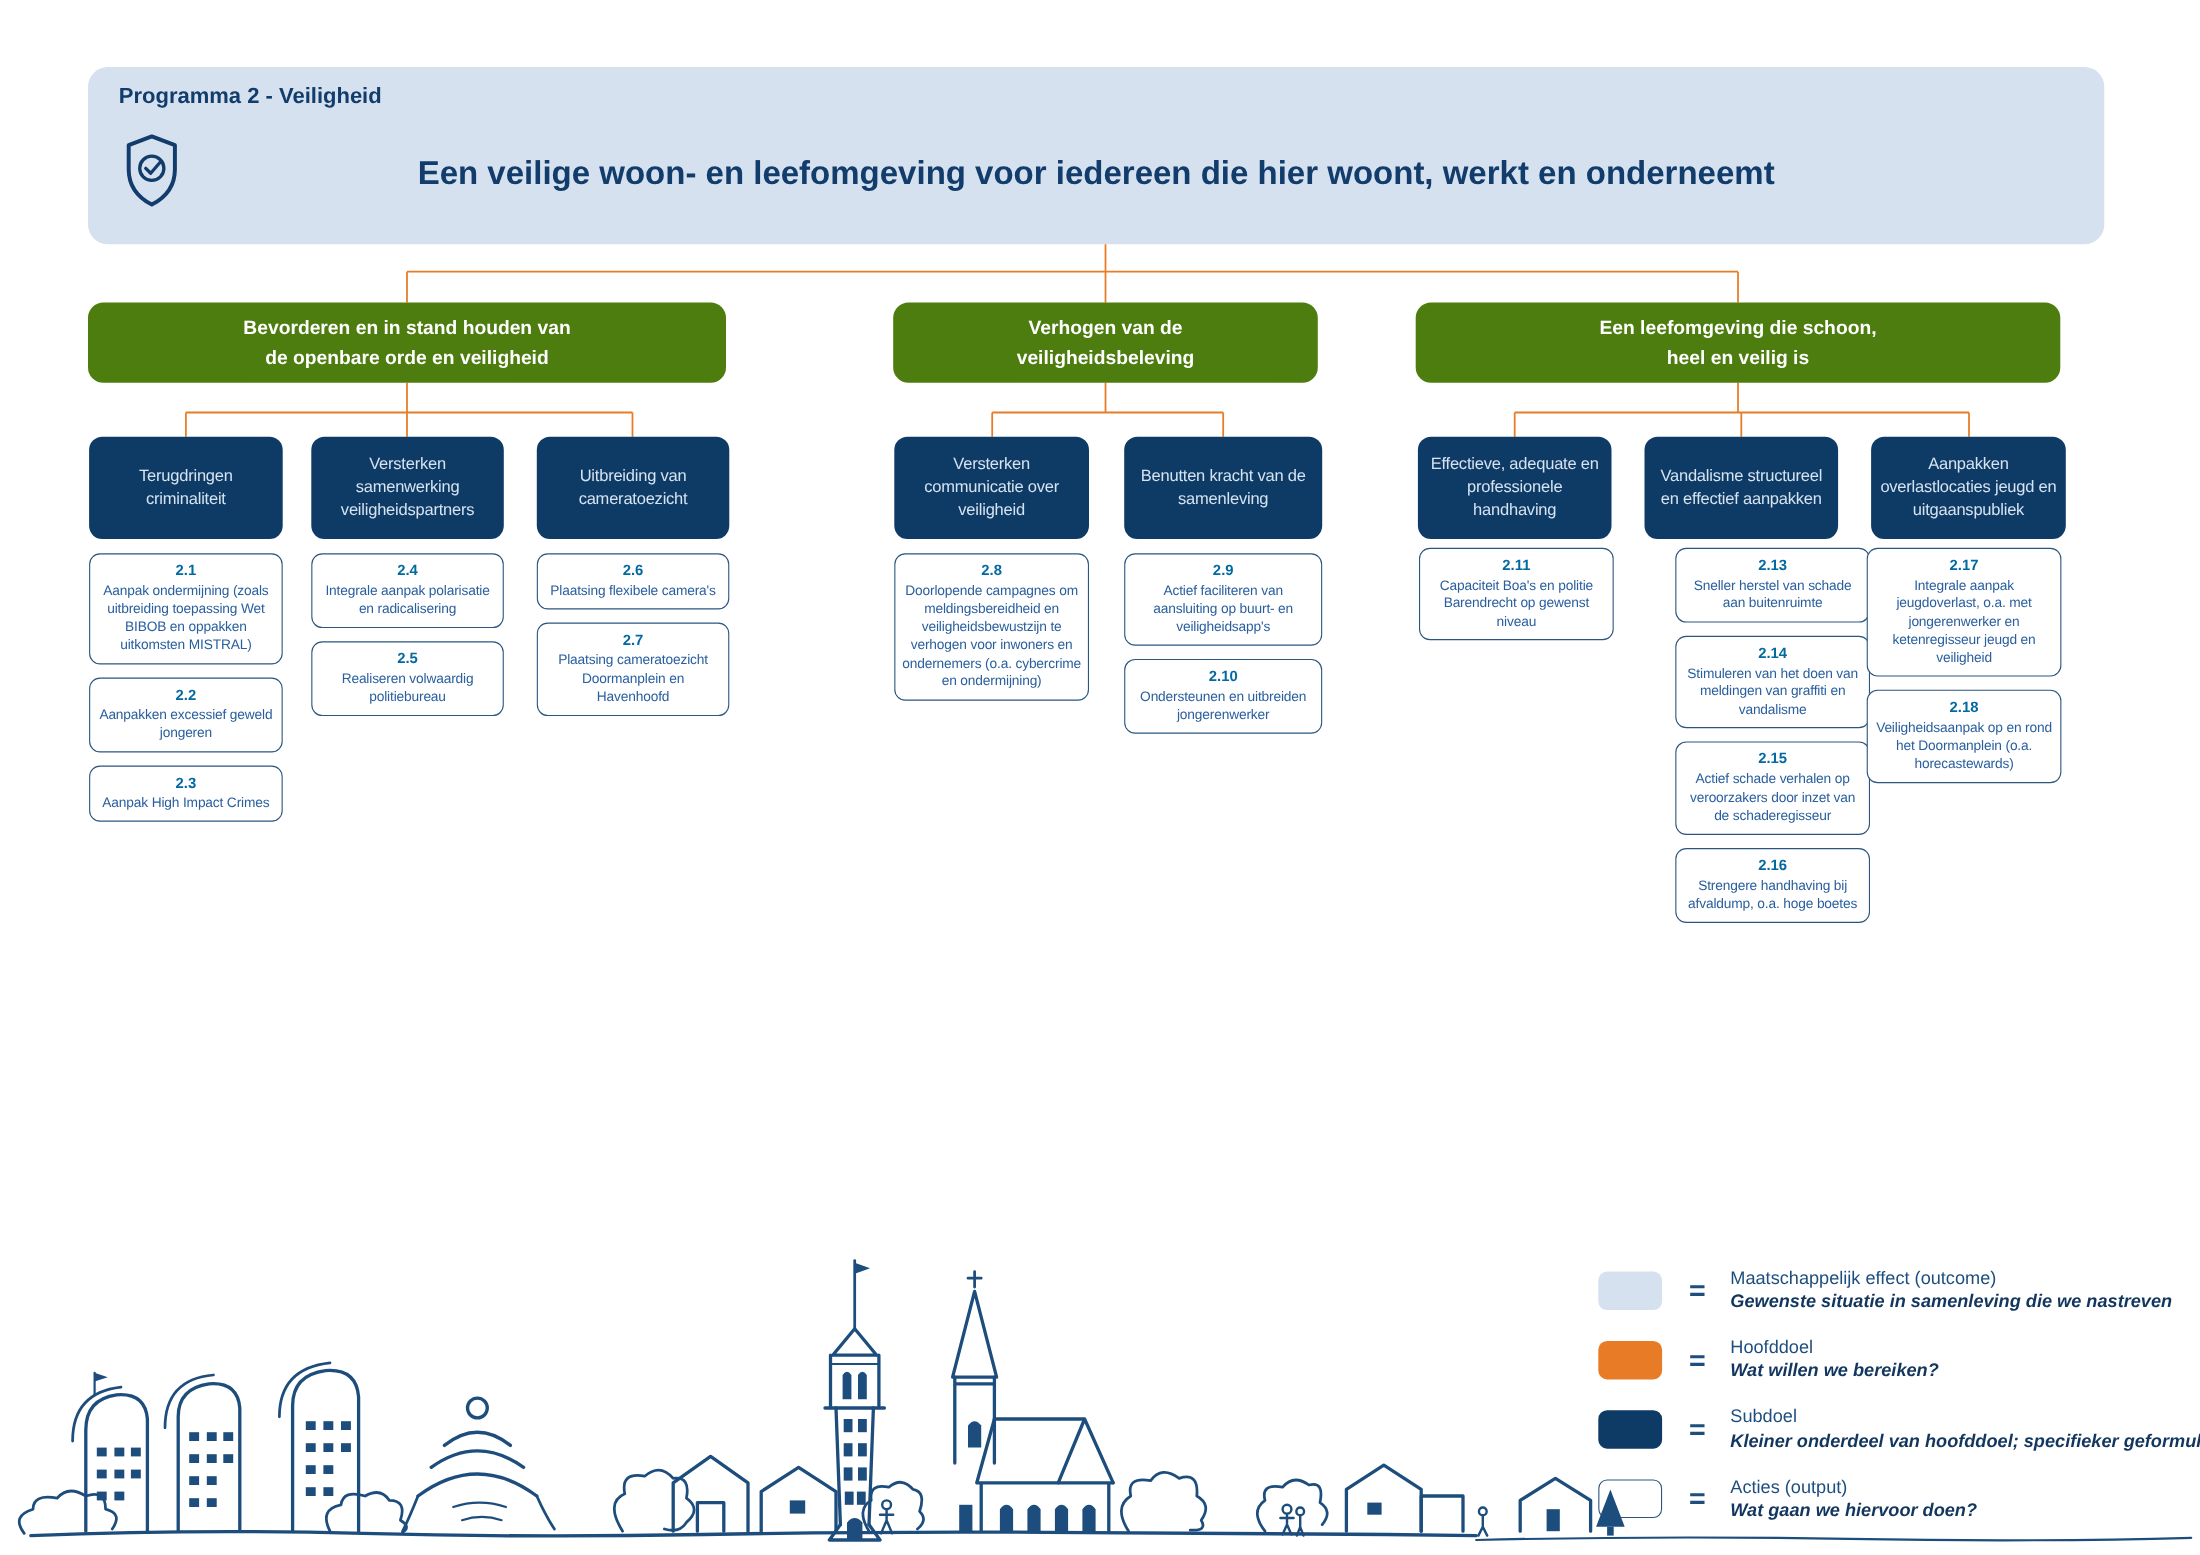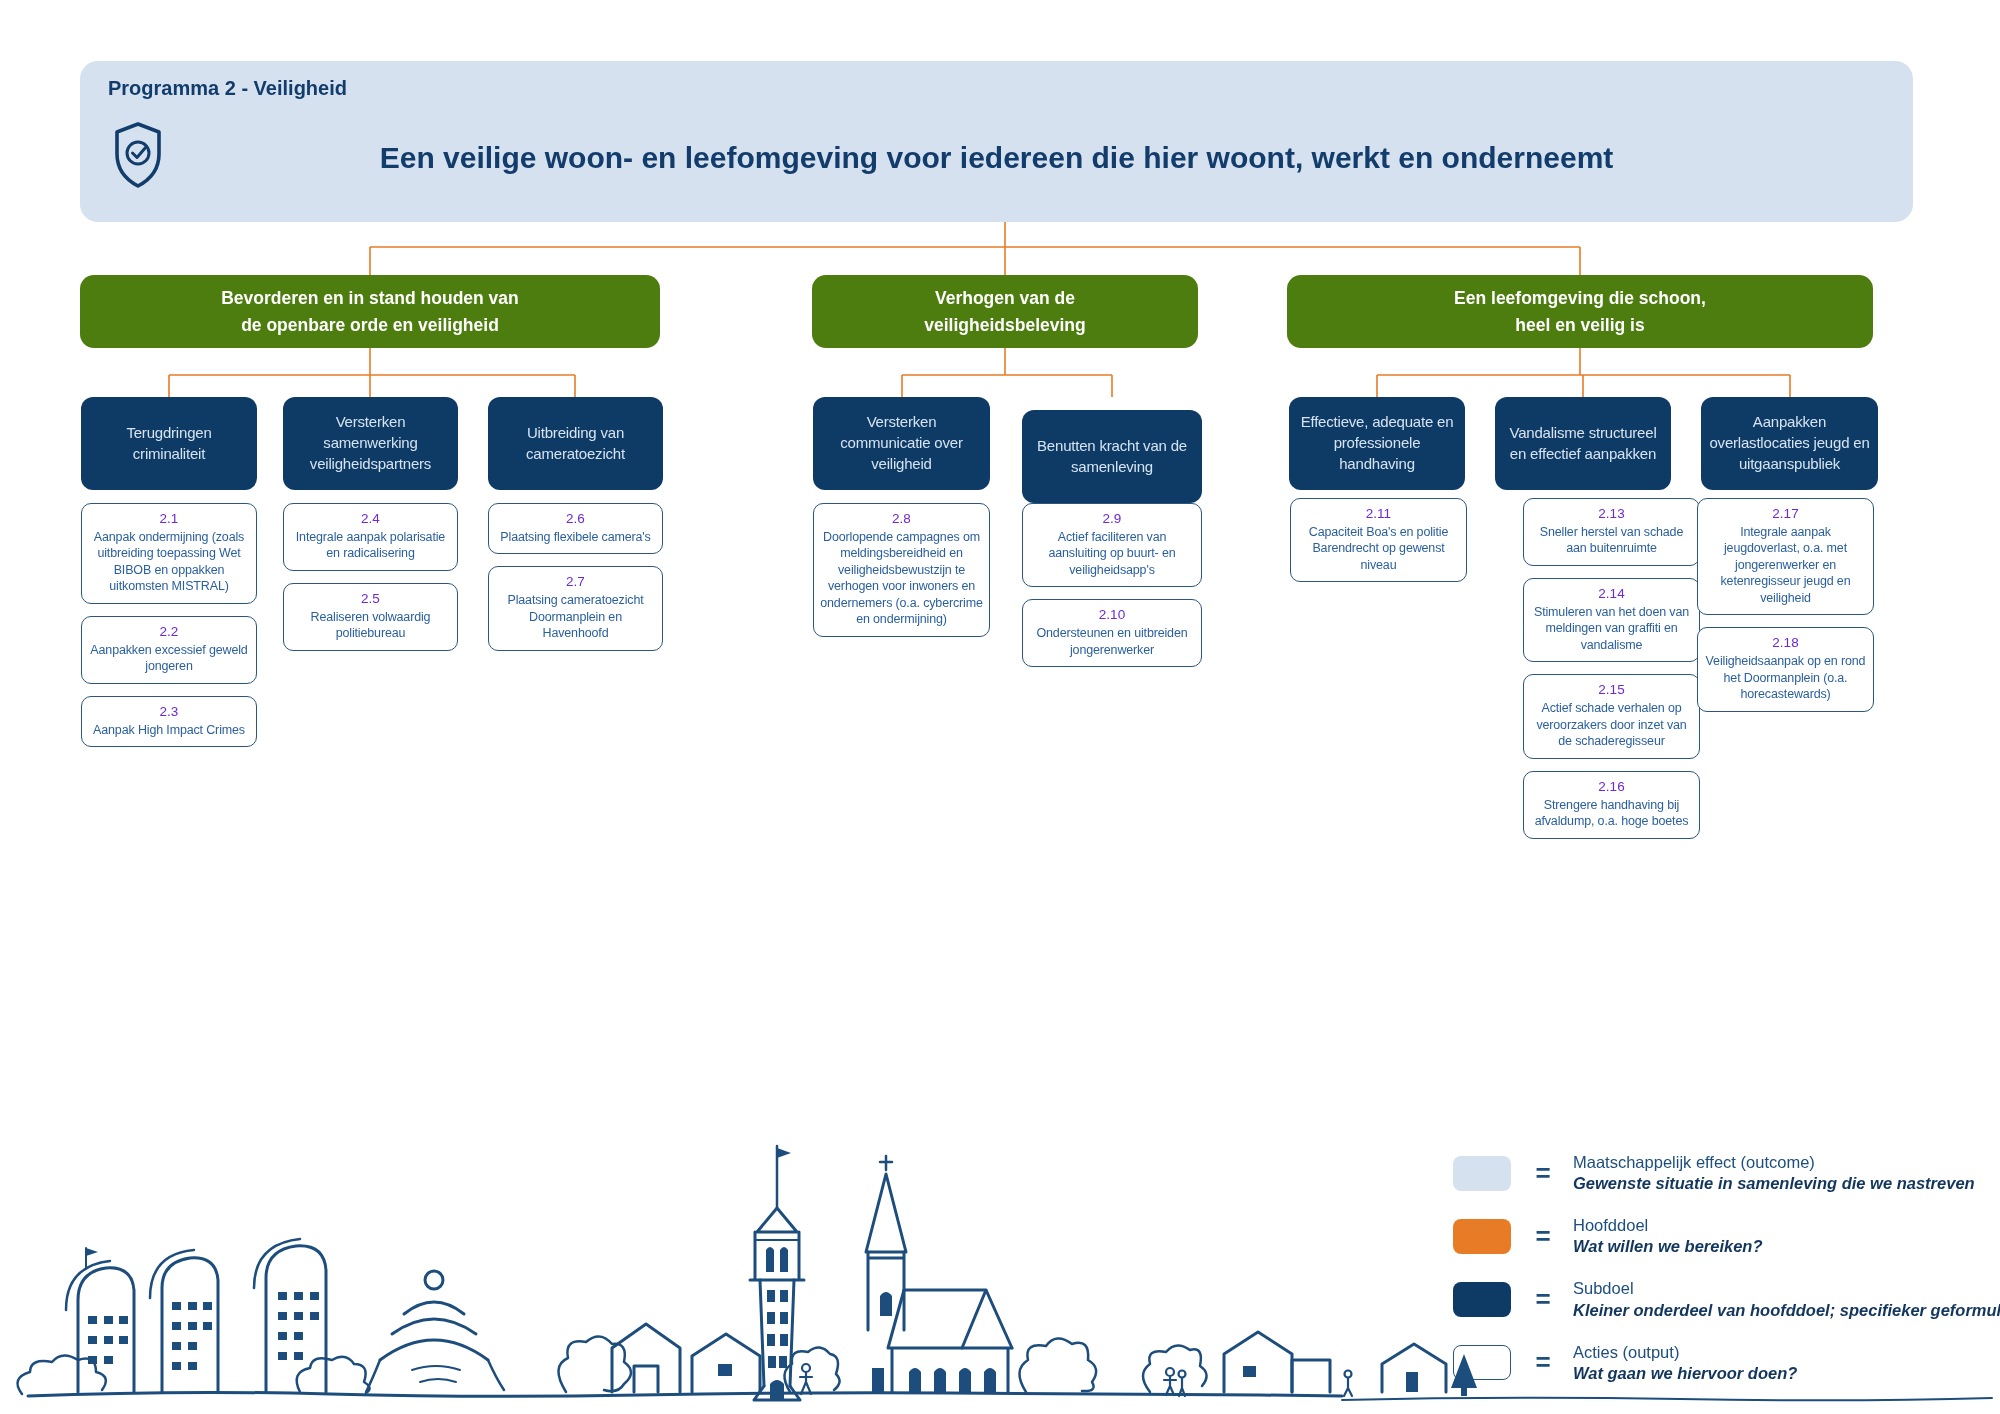--- a/index.html
+++ b/index.html
@@ -25,21 +25,21 @@
   
   .sub{position:absolute;top:397px;height:93px;background:#0e3a66;border-radius:12px;
        color:#d6e3f0;font-size:15px;line-height:1.38;letter-spacing:-0.2px;
        display:flex;align-items:center;justify-content:center;text-align:center;
        padding:0 8px;box-sizing:border-box;}
 
   
   .col{position:absolute;display:flex;flex-direction:column;gap:12px;}
   .card{background:#fff;border:1.6px solid #2b567f;border-radius:10px;
         padding:6px 6px 8px;text-align:center;box-sizing:border-box;}
-  .card .num{color:#6d28d9;font-weight:normal;font-size:13.5px;line-height:1.4;}
+  .card .num{color:#0369a1;font-weight:bold;font-size:13.5px;line-height:1.4;}
   .card .txt{color:#2a5f9e;font-size:12.5px;line-height:1.32;letter-spacing:-0.15px;}
 
   
   .legend{position:absolute;left:1453px;top:1152px;display:flex;flex-direction:column;gap:21px;}
   .lrow{display:flex;align-items:center;}
   .swatch{width:58px;height:35px;border-radius:8px;flex:0 0 auto;}
   .sw-outcome{background:#d5e1ee;}
   .sw-hoofddoel{background:#e87c26;}
   .sw-subdoel{background:#0e3a66;}
   .sw-acties{background:#fff;border:1.6px solid #2b567f;box-sizing:border-box;}
@@ -85,21 +85,21 @@
   </div>
   <div class="goal" style="left:1287px;width:586px;">
     <div>Een leefomgeving die schoon,</div>
     <div>heel en veilig is</div>
   </div>
 
   <div class="sub" style="left:81px;width:176px;">Terugdringen criminaliteit</div>
   <div class="sub" style="left:283px;width:175px;">Versterken samenwerking veiligheidspartners</div>
   <div class="sub" style="left:488px;width:175px;">Uitbreiding van cameratoezicht</div>
   <div class="sub" style="left:813px;width:177px;">Versterken communicatie over veiligheid</div>
-  <div class="sub" style="left:1022px;width:180px;margin-top:13px;">Benutten kracht van de samenleving</div>
+  <div class="sub" style="left:1022px;width:180px;">Benutten kracht van de samenleving</div>
   <div class="sub" style="left:1289px;width:176px;">Effectieve, adequate en professionele handhaving</div>
   <div class="sub" style="left:1495px;width:176px;">Vandalisme structureel en effectief aanpakken</div>
   <div class="sub" style="left:1701px;width:177px;">Aanpakken overlastlocaties jeugd en uitgaanspubliek</div>
 
   <div class="col" style="left:81px;top:503px;width:176px;">
     <div class="card">
       <div class="num">2.1</div>
       <div class="txt">Aanpak ondermijning (zoals uitbreiding toepassing Wet BIBOB en oppakken uitkomsten MISTRAL)</div>
     </div>
     <div class="card">

